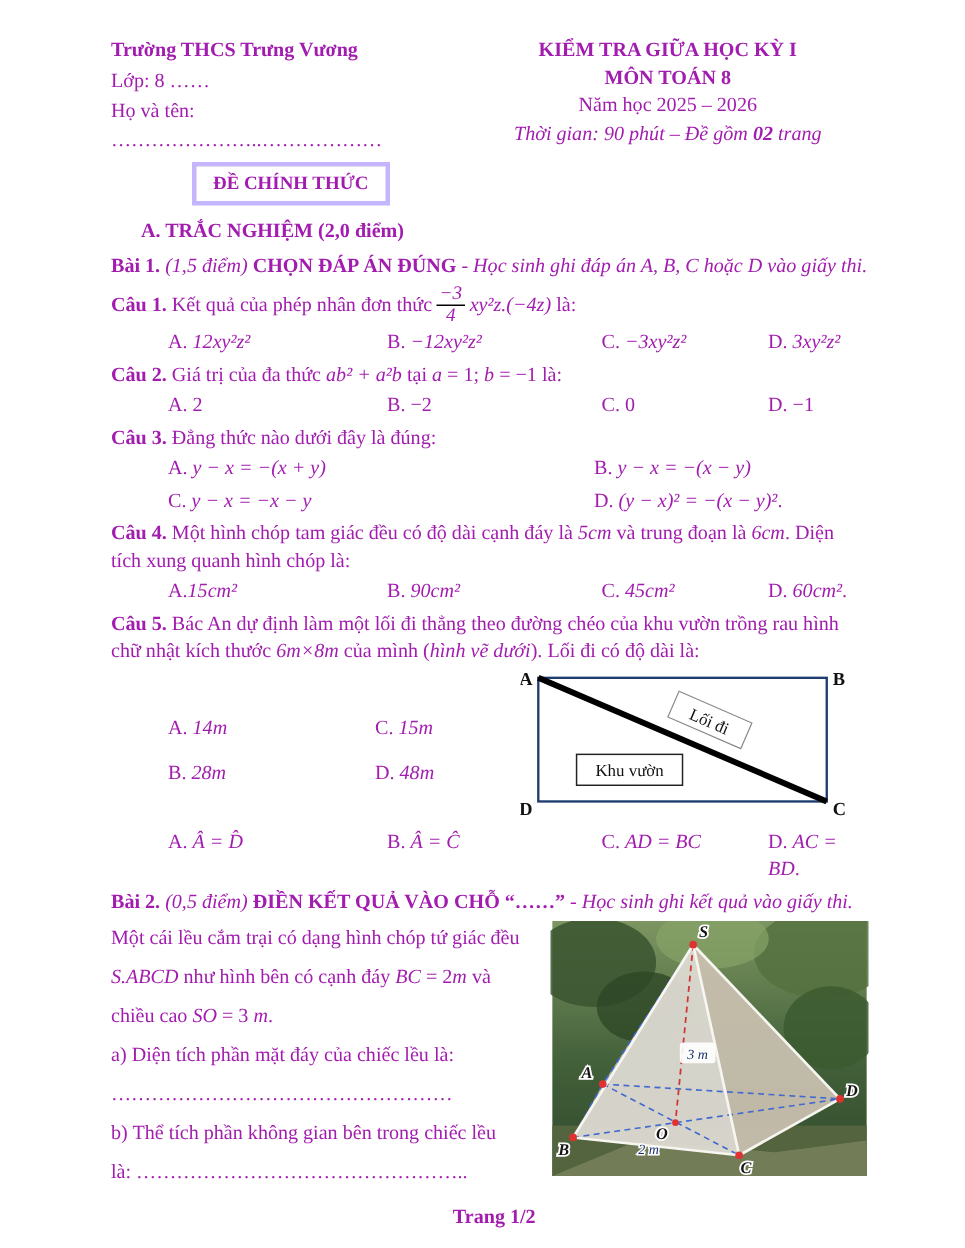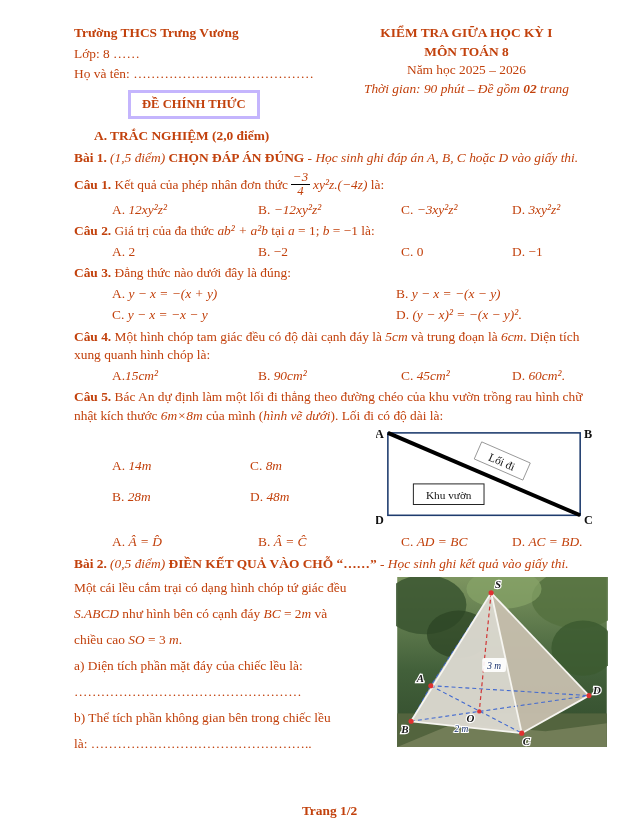--- a/index.html
+++ b/index.html
@@ -1,18 +1,18 @@
 <!DOCTYPE html>
 <html><head>
 <meta charset="utf-8">
 <style>
   *{margin:0;padding:0;box-sizing:border-box}
   body{background:#fff}
-  .page{width:643px;height:832px;background:#fff;padding:24px 35px 0 74px;position:relative;
-        font-family:"Liberation Serif",serif;font-size:13.4px;line-height:1.38;color:#c2410c;overflow:hidden}
+  .page{width:643px;height:832px;background:#fff;padding:24px 64px 0 74px;position:relative;
+        font-family:"Liberation Serif",serif;font-size:13.4px;line-height:1.38;color:#a21caf;overflow:hidden}
   .b{font-weight:bold}.i{font-style:italic}.bi{font-weight:bold;font-style:italic}.m{font-style:italic}
   .nowrap{white-space:nowrap}
 
   .header{display:flex}
   .header-left{width:47%}
   .school{font-weight:bold}
   .hline{margin-top:2px}
   .exam-box{display:inline-block;border:3px solid #c4b5fd;padding:3px 11px;font-weight:bold;
             margin:6px 10px 0 54px;font-size:12.6px}
   .header-right{width:53%;text-align:center}
@@ -118,21 +118,21 @@
     <span><span>A.</span><span class="m">15cm²</span></span>
     <span><span>B. </span><span class="m">90cm²</span></span>
     <span><span>C. </span><span class="m">45cm²</span></span>
     <span><span>D. </span><span class="m">60cm²</span><span>.</span></span>
   </div>
 
   <div class="q"><span class="b">Câu 5. </span><span>Bác An dự định làm một lối đi thẳng theo đường chéo của khu vườn trồng rau hình chữ nhật kích thước </span><span class="m">6m×8m</span><span> của mình (</span><span class="i">hình vẽ dưới</span><span>). Lối đi có độ dài là:</span></div>
   <div class="c5row">
     <div class="opts-c5">
       <span><span>A. </span><span class="m">14m</span></span>
-      <span><span>C. </span><span class="m">8m</span></span>
+      <span><span>C. </span><span class="m">15m</span></span>
       <span><span>B. </span><span class="m">28m</span></span>
       <span><span>D. </span><span class="m">48m</span></span>
     </div>
     <svg class="garden" viewBox="0 0 222 106" width="218" height="104">
       <rect x="12" y="6" width="196" height="84" class="g-rect"></rect>
       <line x1="12" y1="6" x2="208" y2="90" class="g-diag"></line>
       <g transform="translate(128,36) rotate(23.5)">
         <rect x="-27" y="-11" width="54" height="19" class="g-lbox"></rect>
         <text x="0" y="3.5" class="g-text" text-anchor="middle">Lối đi</text>
       </g>

